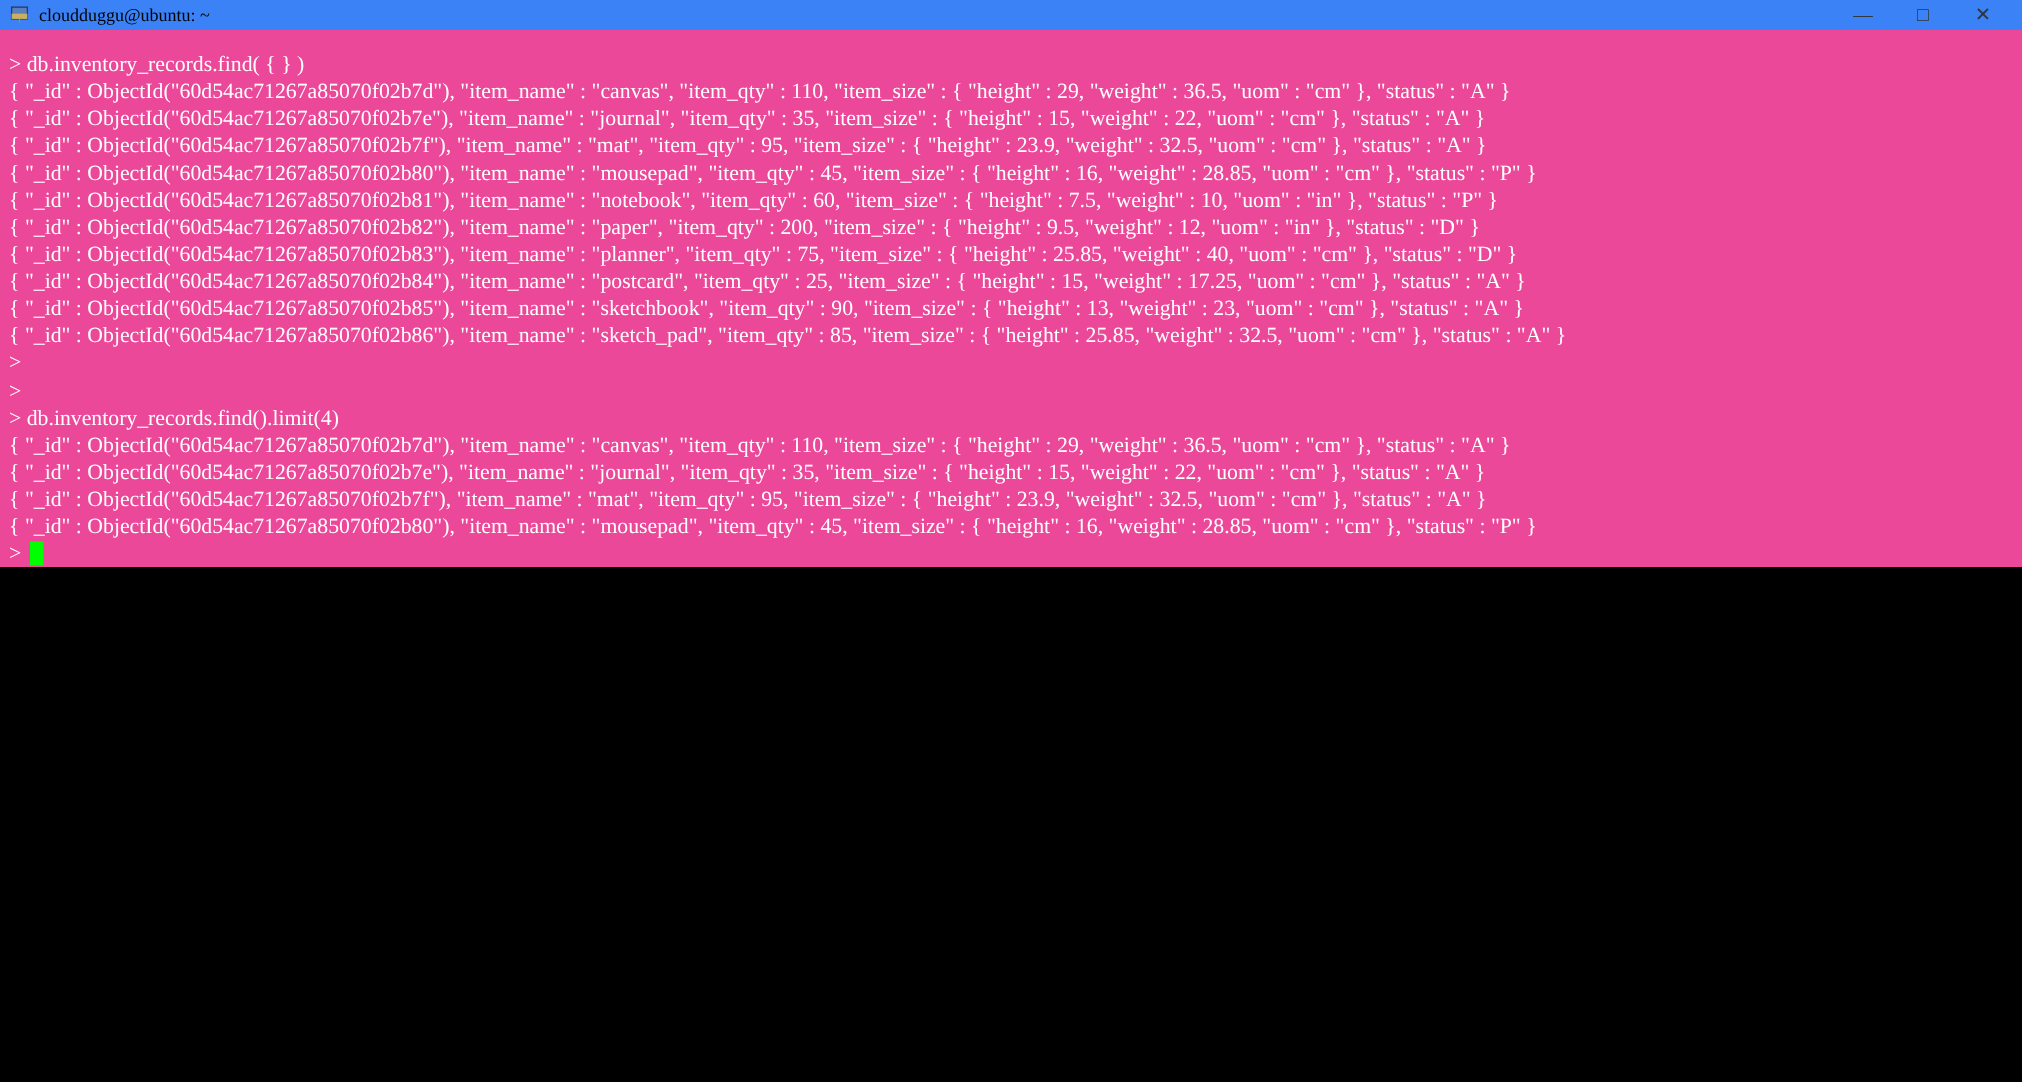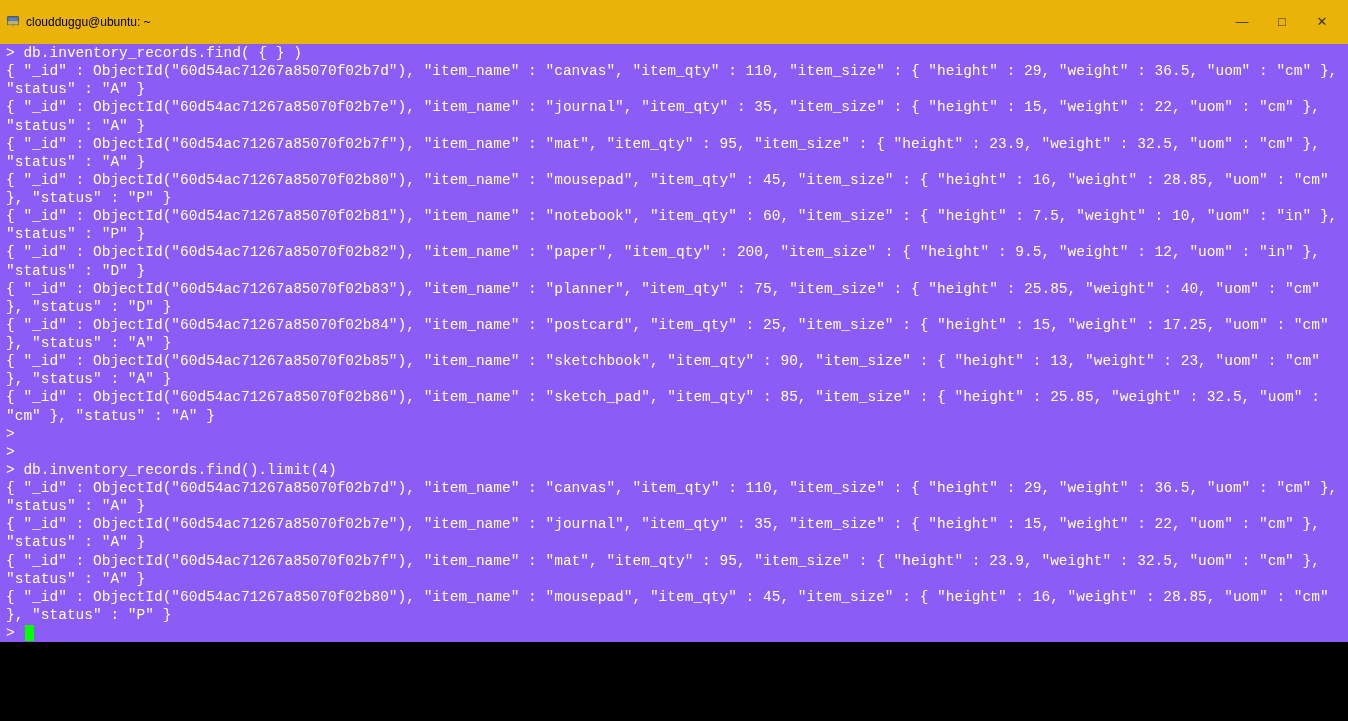--- a/index.html
+++ b/index.html
@@ -8,50 +8,51 @@
     background: #000;
     color: #fff;
     font-family: "Consolas", "Courier New", monospace;
     font-size: 14.5px;
     line-height: 1.25;
     width: 1348px;
     height: 721px;
     overflow: hidden;
   }
   .titlebar {
-    background: #eab308;
+    background: #3b82f6;
     color: #000;
     height: 20px;
     display: flex;
     align-items: center;
-    padding: 12px 6px;
-    font-family: Liberation Sans, sans-serif;
+    padding: 0 6px;
+    font-family: Liberation Serif, serif;
     font-size: 12px;
     user-select: none;
   }
   .titlebar .icon {
     width: 14px;
     height: 14px;
     margin-right: 6px;
     display: inline-flex;
     align-items: center;
     justify-content: center;
   }
   .titlebar .spacer { flex: 1; }
   .titlebar .win-btn {
     width: 40px;
     text-align: center;
     font-size: 13px;
     color: #333;
   }
   .terminal {
-    padding: 0 6px 0 6px;
+    padding: 14px 6px 0 6px;
     white-space: pre-wrap;
     word-break: break-all;
-    background: #8b5cf6;
+    background: #ec4899;
+    font-family: Liberation Serif, serif;
   }
   .cursor {
     display: inline-block;
     width: 9px;
     height: 16px;
     background: #00ff00;
     vertical-align: text-bottom;
     margin-left: 2px;
   }
   .line { display: block; }

